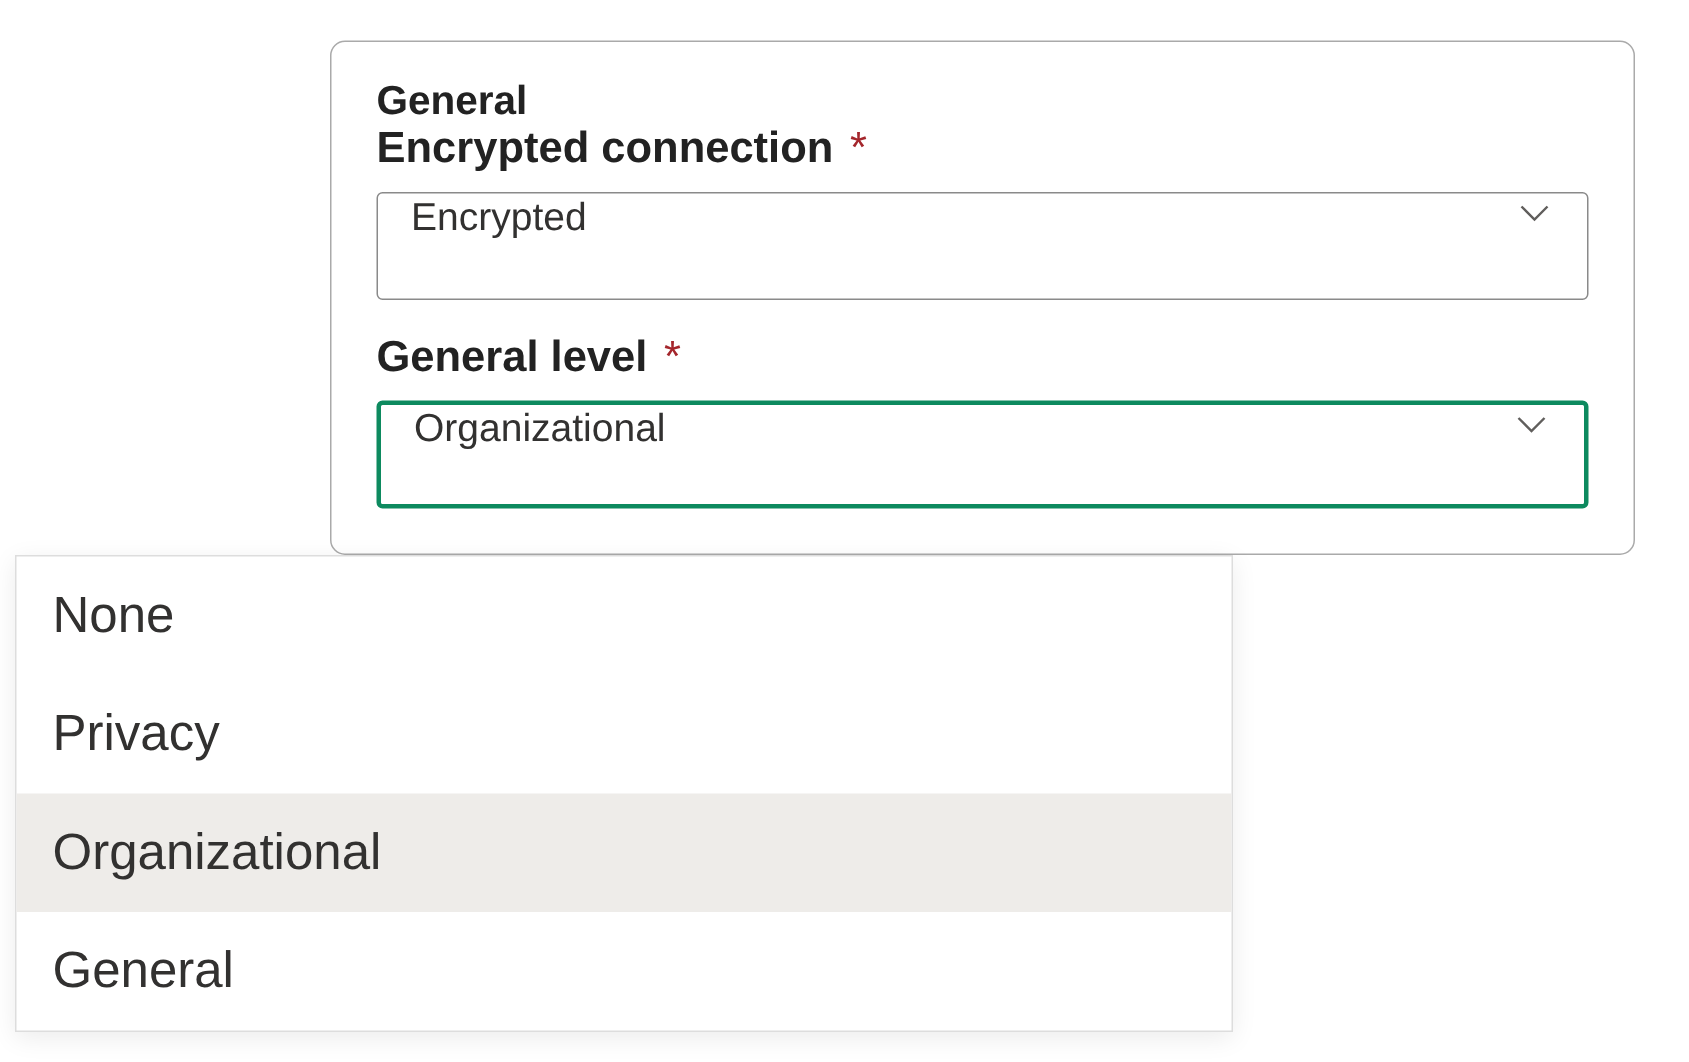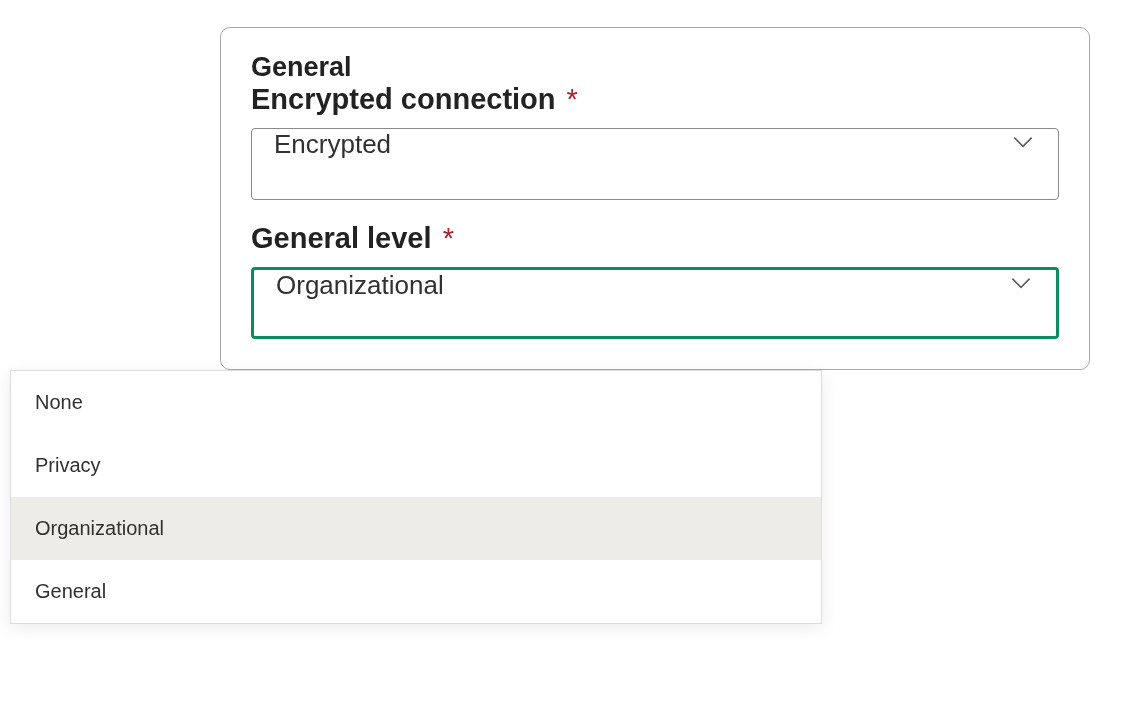--- a/index.html
+++ b/index.html
@@ -70,21 +70,21 @@
       position: absolute;
       left: 10px;
       top: 370px;
       width: 812px;
       background: #fff;
       border: 1px solid #ddd;
       box-shadow: 0 4px 16px rgba(0,0,0,0.08);
       z-index: 10;
     }
     .dropdown-option {
-      font-size: 20px;
+      font-size: 34px;
       font-weight: 400;
       color: #323130;
       padding: 20px 24px;
       cursor: pointer;
     }
     .dropdown-option.selected {
       background: #eeece9;
     }
   </style>
 </head>

